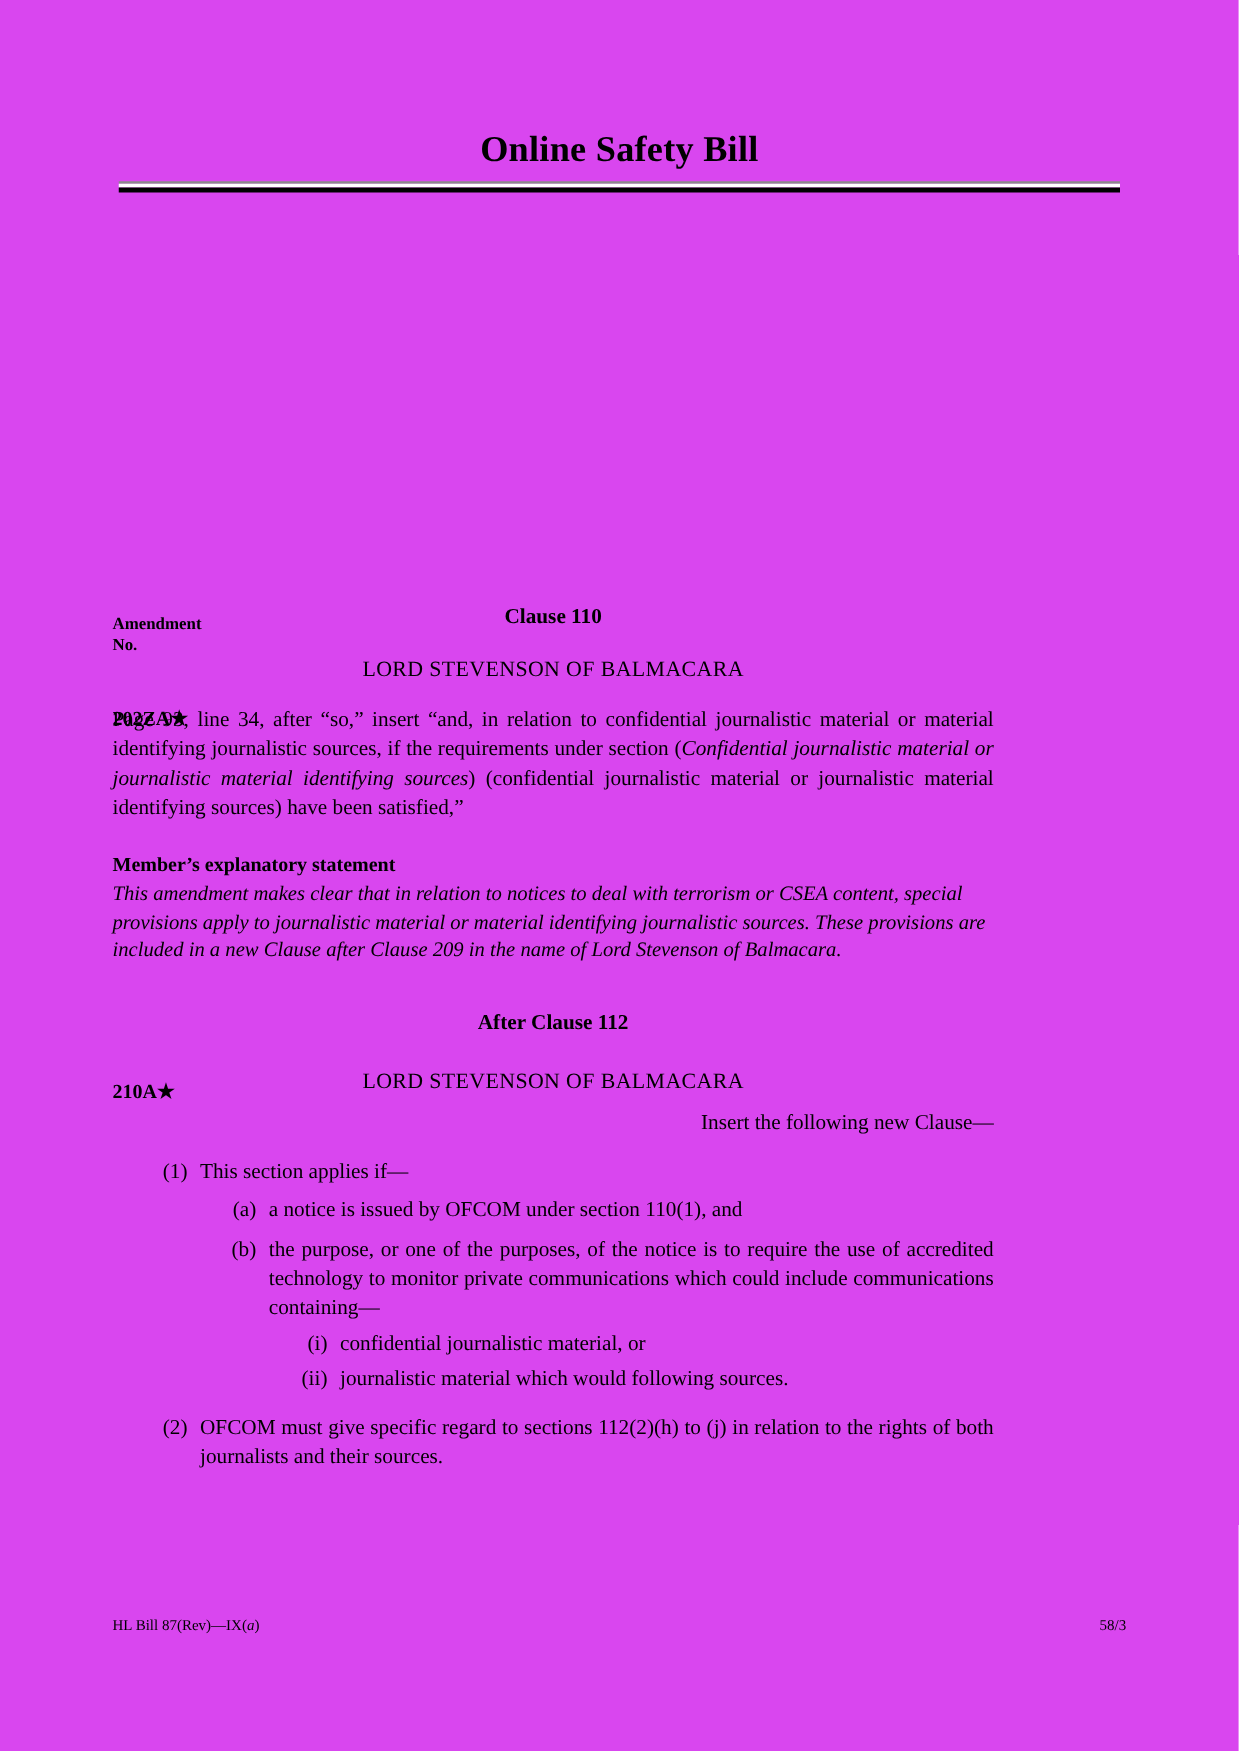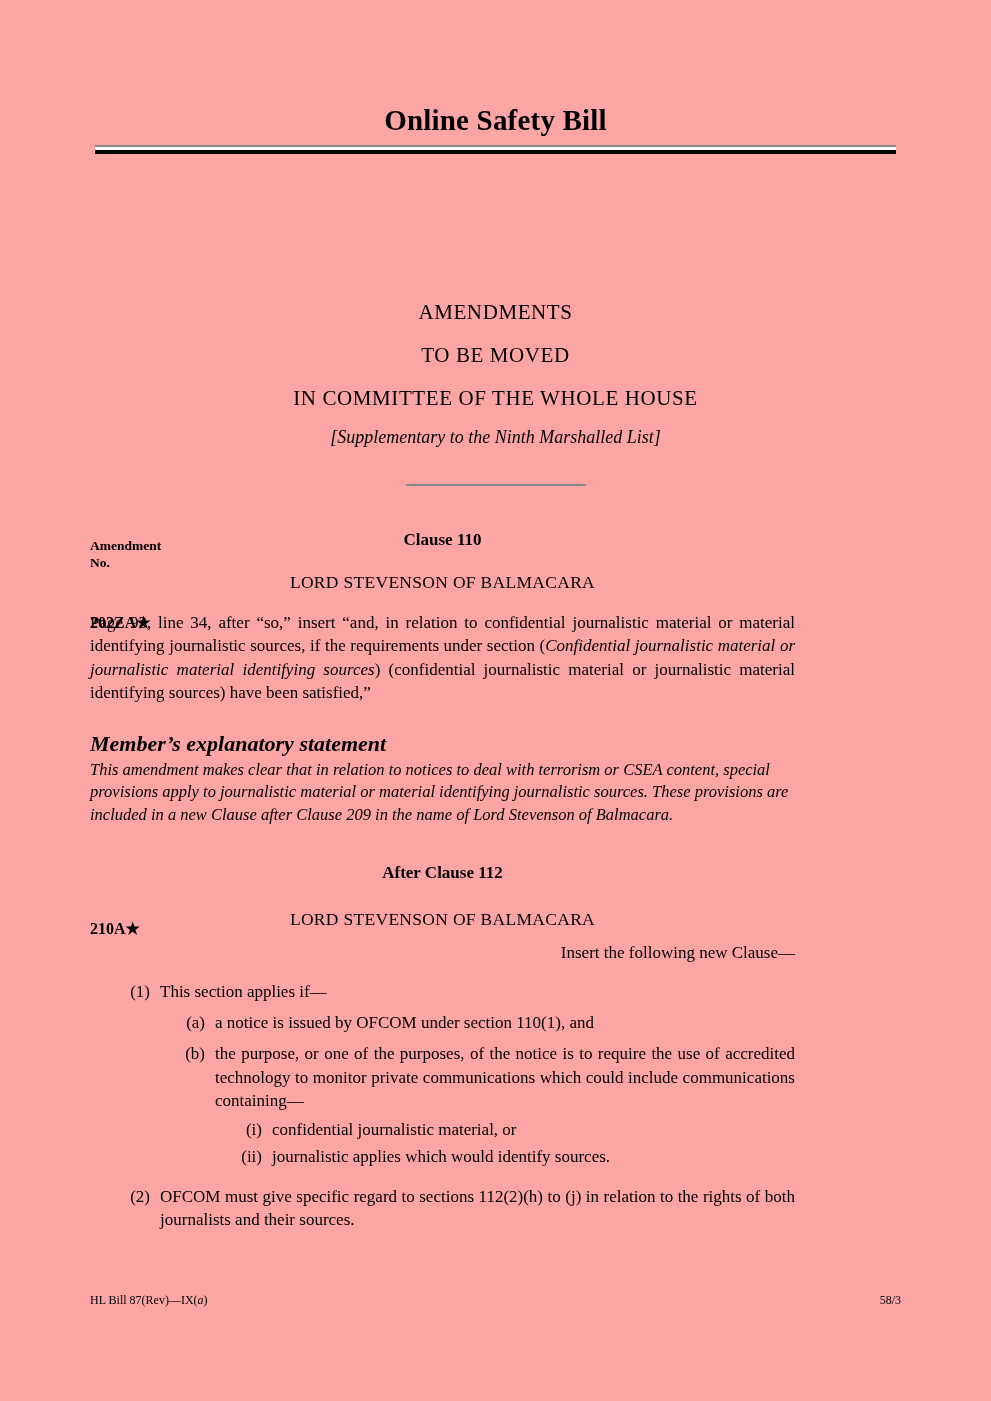--- a/index.html
+++ b/index.html
@@ -10,21 +10,21 @@
   }
   body {
     font-family: "Liberation Serif", "DejaVu Serif", serif;
     color: #000000;
   }
   .page {
     position: relative;
     width: 991px;
     height: 1401px;
     margin: 0 auto;
-    background: #fca5a5;
+    background: #d946ef;
     box-sizing: border-box;
     overflow: hidden;
   }
 
   
   .doc-title {
     position: absolute;
     left: 95px;
     right: 95px;
     top: 104px;
@@ -78,21 +78,21 @@
     width: 180px;
     height: 2px;
     background: #8a8a8a;
     margin: 36px auto 0 auto;
   }
 
   
   .body-area {
     position: absolute;
     left: 90px;
-    top: 530px;
+    top: 483px;
     width: 815px;
   }
 
   .margin-label {
     position: absolute;
     left: 0;
     width: 100px;
     font-size: 13.5px;
     font-weight: bold;
     line-height: 1.25;
@@ -127,23 +127,22 @@
     font-size: 17px;
     line-height: 1.37;
     text-align: justify;
     text-justify: inter-word;
   }
   .para .sec-name {
     font-style: italic;
   }
 
   .expl-head {
-    font-size: 22px;
-    font-weight: bold;
-    font-style: italic;
+    font-size: 16px;
+    font-weight: bold;
     line-height: 1.3;
   }
   .expl-body {
     font-size: 16.5px;
     font-style: italic;
     line-height: 1.37;
     text-align: left;
   }
 
   .clause-title {
@@ -201,27 +200,20 @@
 
 <div class="page">
 
   <div class="doc-title">Online Safety Bill</div>
   <div class="header-rule">
     <div class="thin"></div>
     <div class="gap"></div>
     <div class="thick"></div>
   </div>
 
-  <div class="heading-block">
-    <div class="heading-line">AMENDMENTS</div>
-    <div class="heading-line">TO BE MOVED</div>
-    <div class="heading-line l3">IN COMMITTEE OF THE WHOLE HOUSE</div>
-    <div class="heading-italic">[Supplementary to the Ninth Marshalled List]</div>
-    <div class="short-rule"></div>
-  </div>
 
   <div class="body-area">
 
     <div class="margin-label" style="top: 8px;">
       <div>Amendment</div>
       <div>No.</div>
     </div>
 
     <div style="position: relative;">
       <div class="col">
@@ -268,21 +260,21 @@
             <span>the purpose, or one of the purposes, of the notice is to require the use of accredited technology to monitor private communications which could include communications containing—</span>
           </div>
 
           <div class="lvl3" style="margin-top: 6px;">
             <span class="num">(i)</span>
             <span>confidential journalistic material, or</span>
           </div>
 
           <div class="lvl3" style="margin-top: 4px;">
             <span class="num">(ii)</span>
-            <span>journalistic applies which would identify sources.</span>
+            <span>journalistic material which would following sources.</span>
           </div>
 
           <div class="lvl1 just" style="margin-top: 16px;">
             <span class="num">(2)</span>
             <span>OFCOM must give specific regard to sections 112(2)(h) to (j) in relation to the rights of both journalists and their sources.</span>
           </div>
         </div>
       </div>
     </div>
   </div>

